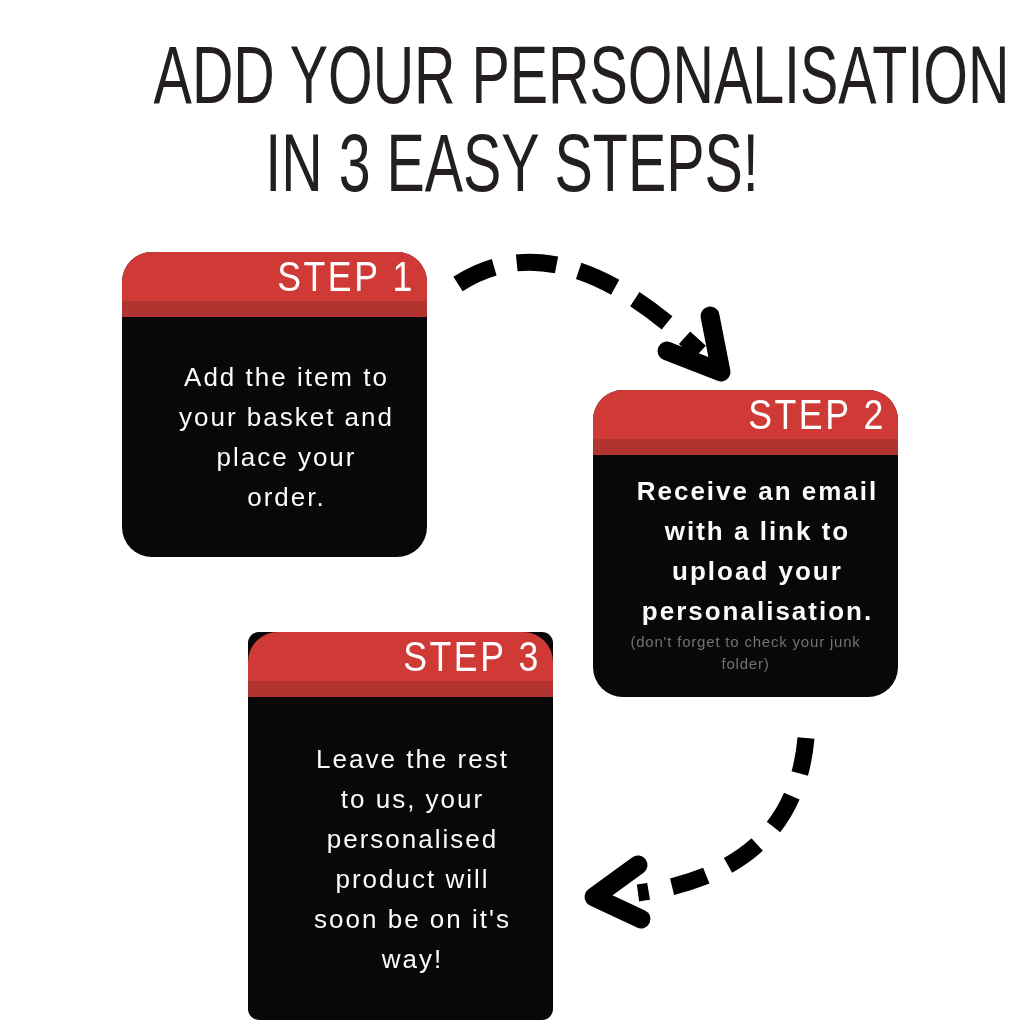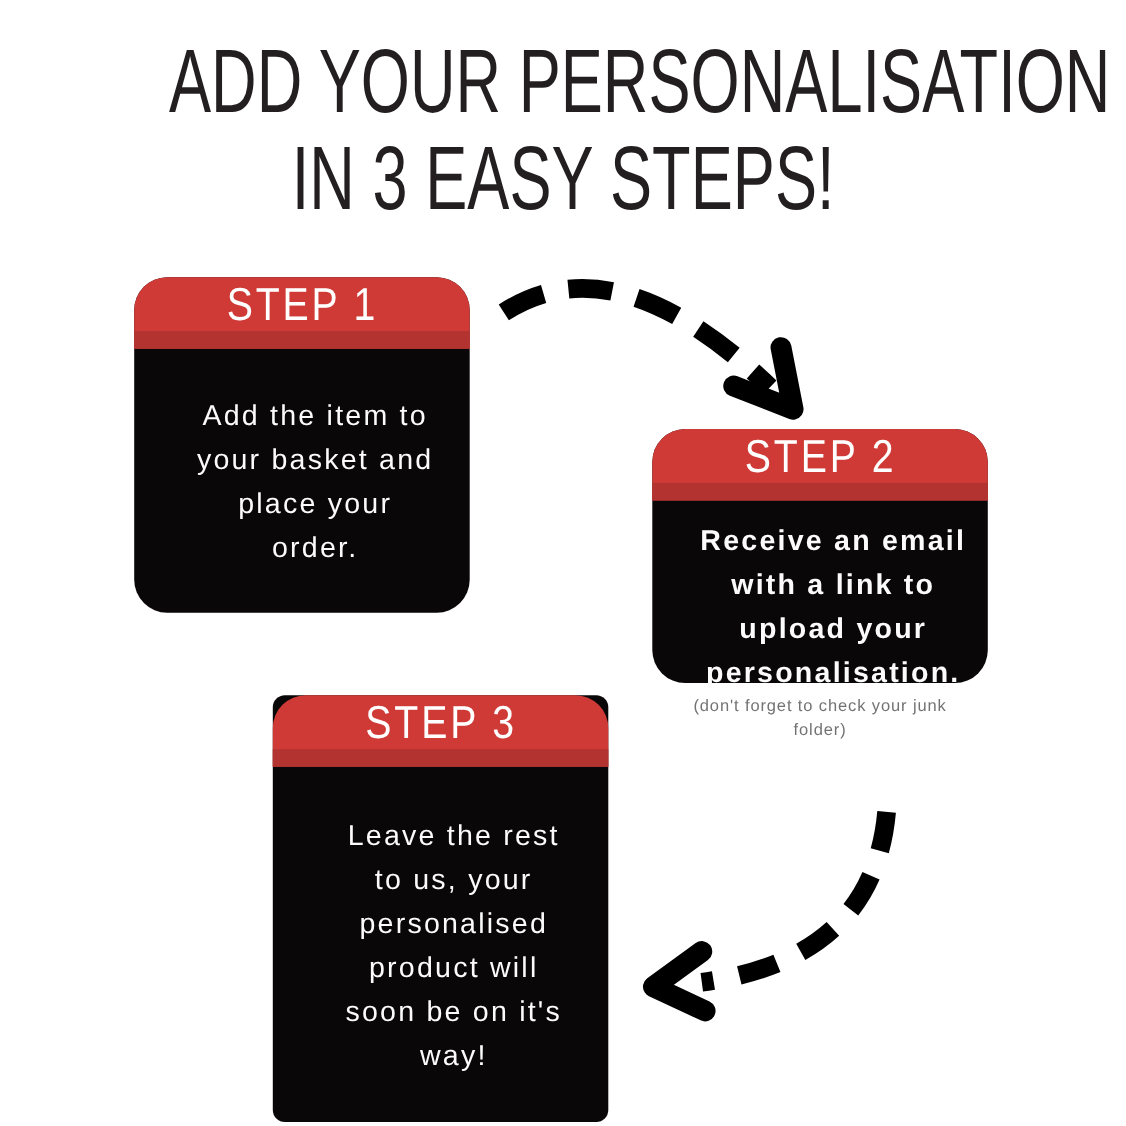--- a/index.html
+++ b/index.html
@@ -37,32 +37,32 @@
   .card {
     position: absolute;
     width: 305px;
     background: #0a0708;
     border-radius: 30px;
     display: flex;
     flex-direction: column;
     color: #fbfbfb;
   }
   .card-1 { left: 122px; top: 252px; height: 305px; }
-  .card-2 { left: 593px; top: 390px; height: 231px; }
+  .card-2 { left: 593px; top: 390px; height: 307px; }
   .card-3 { left: 248px; top: 632px; height: 388px; border-radius: 11px; }
 
   .card-header {
     position: relative;
     flex: 0 0 65px;
     height: 65px;
     background: #d03a36;
     border-radius: 30px 30px 0 0;
     display: flex;
     align-items: center;
-    justify-content: center;
+    justify-content: flex-end;
     padding-bottom: 16px;
     box-sizing: border-box;
   }
   .header-strip {
     position: absolute;
     left: 0; right: 0; bottom: 0;
     height: 16px;
     background: #b23330;
   }
   .card-label {

